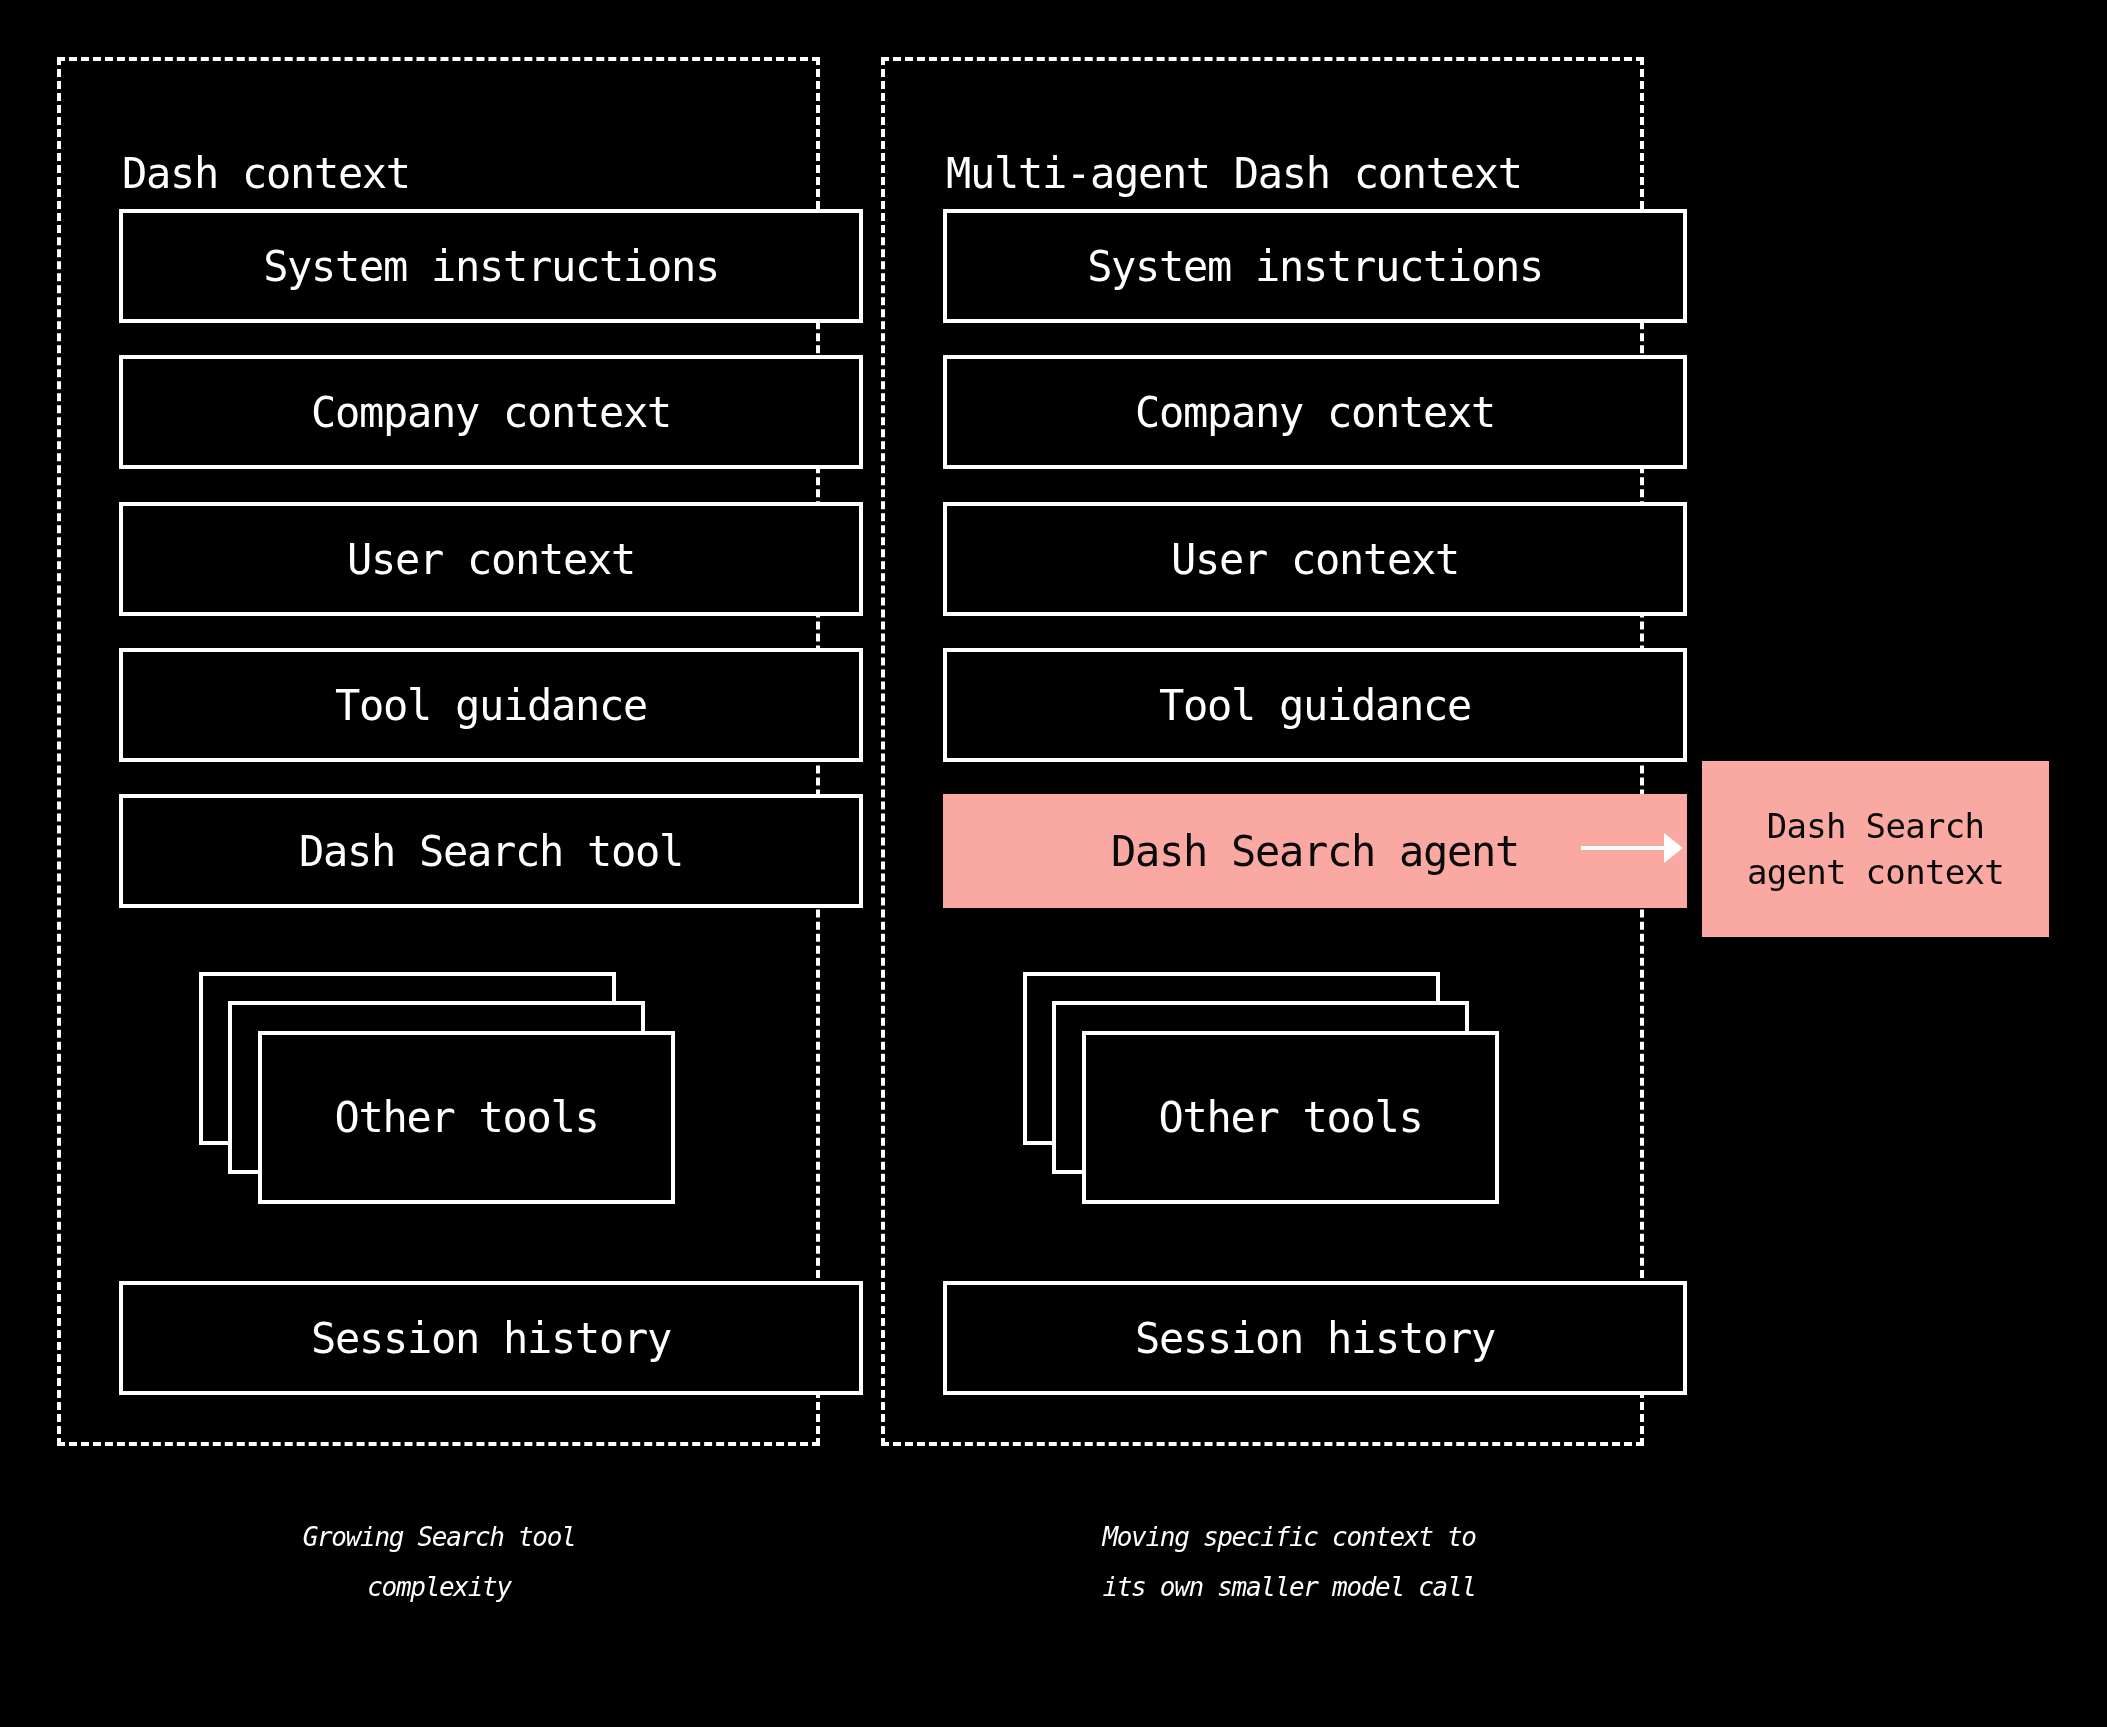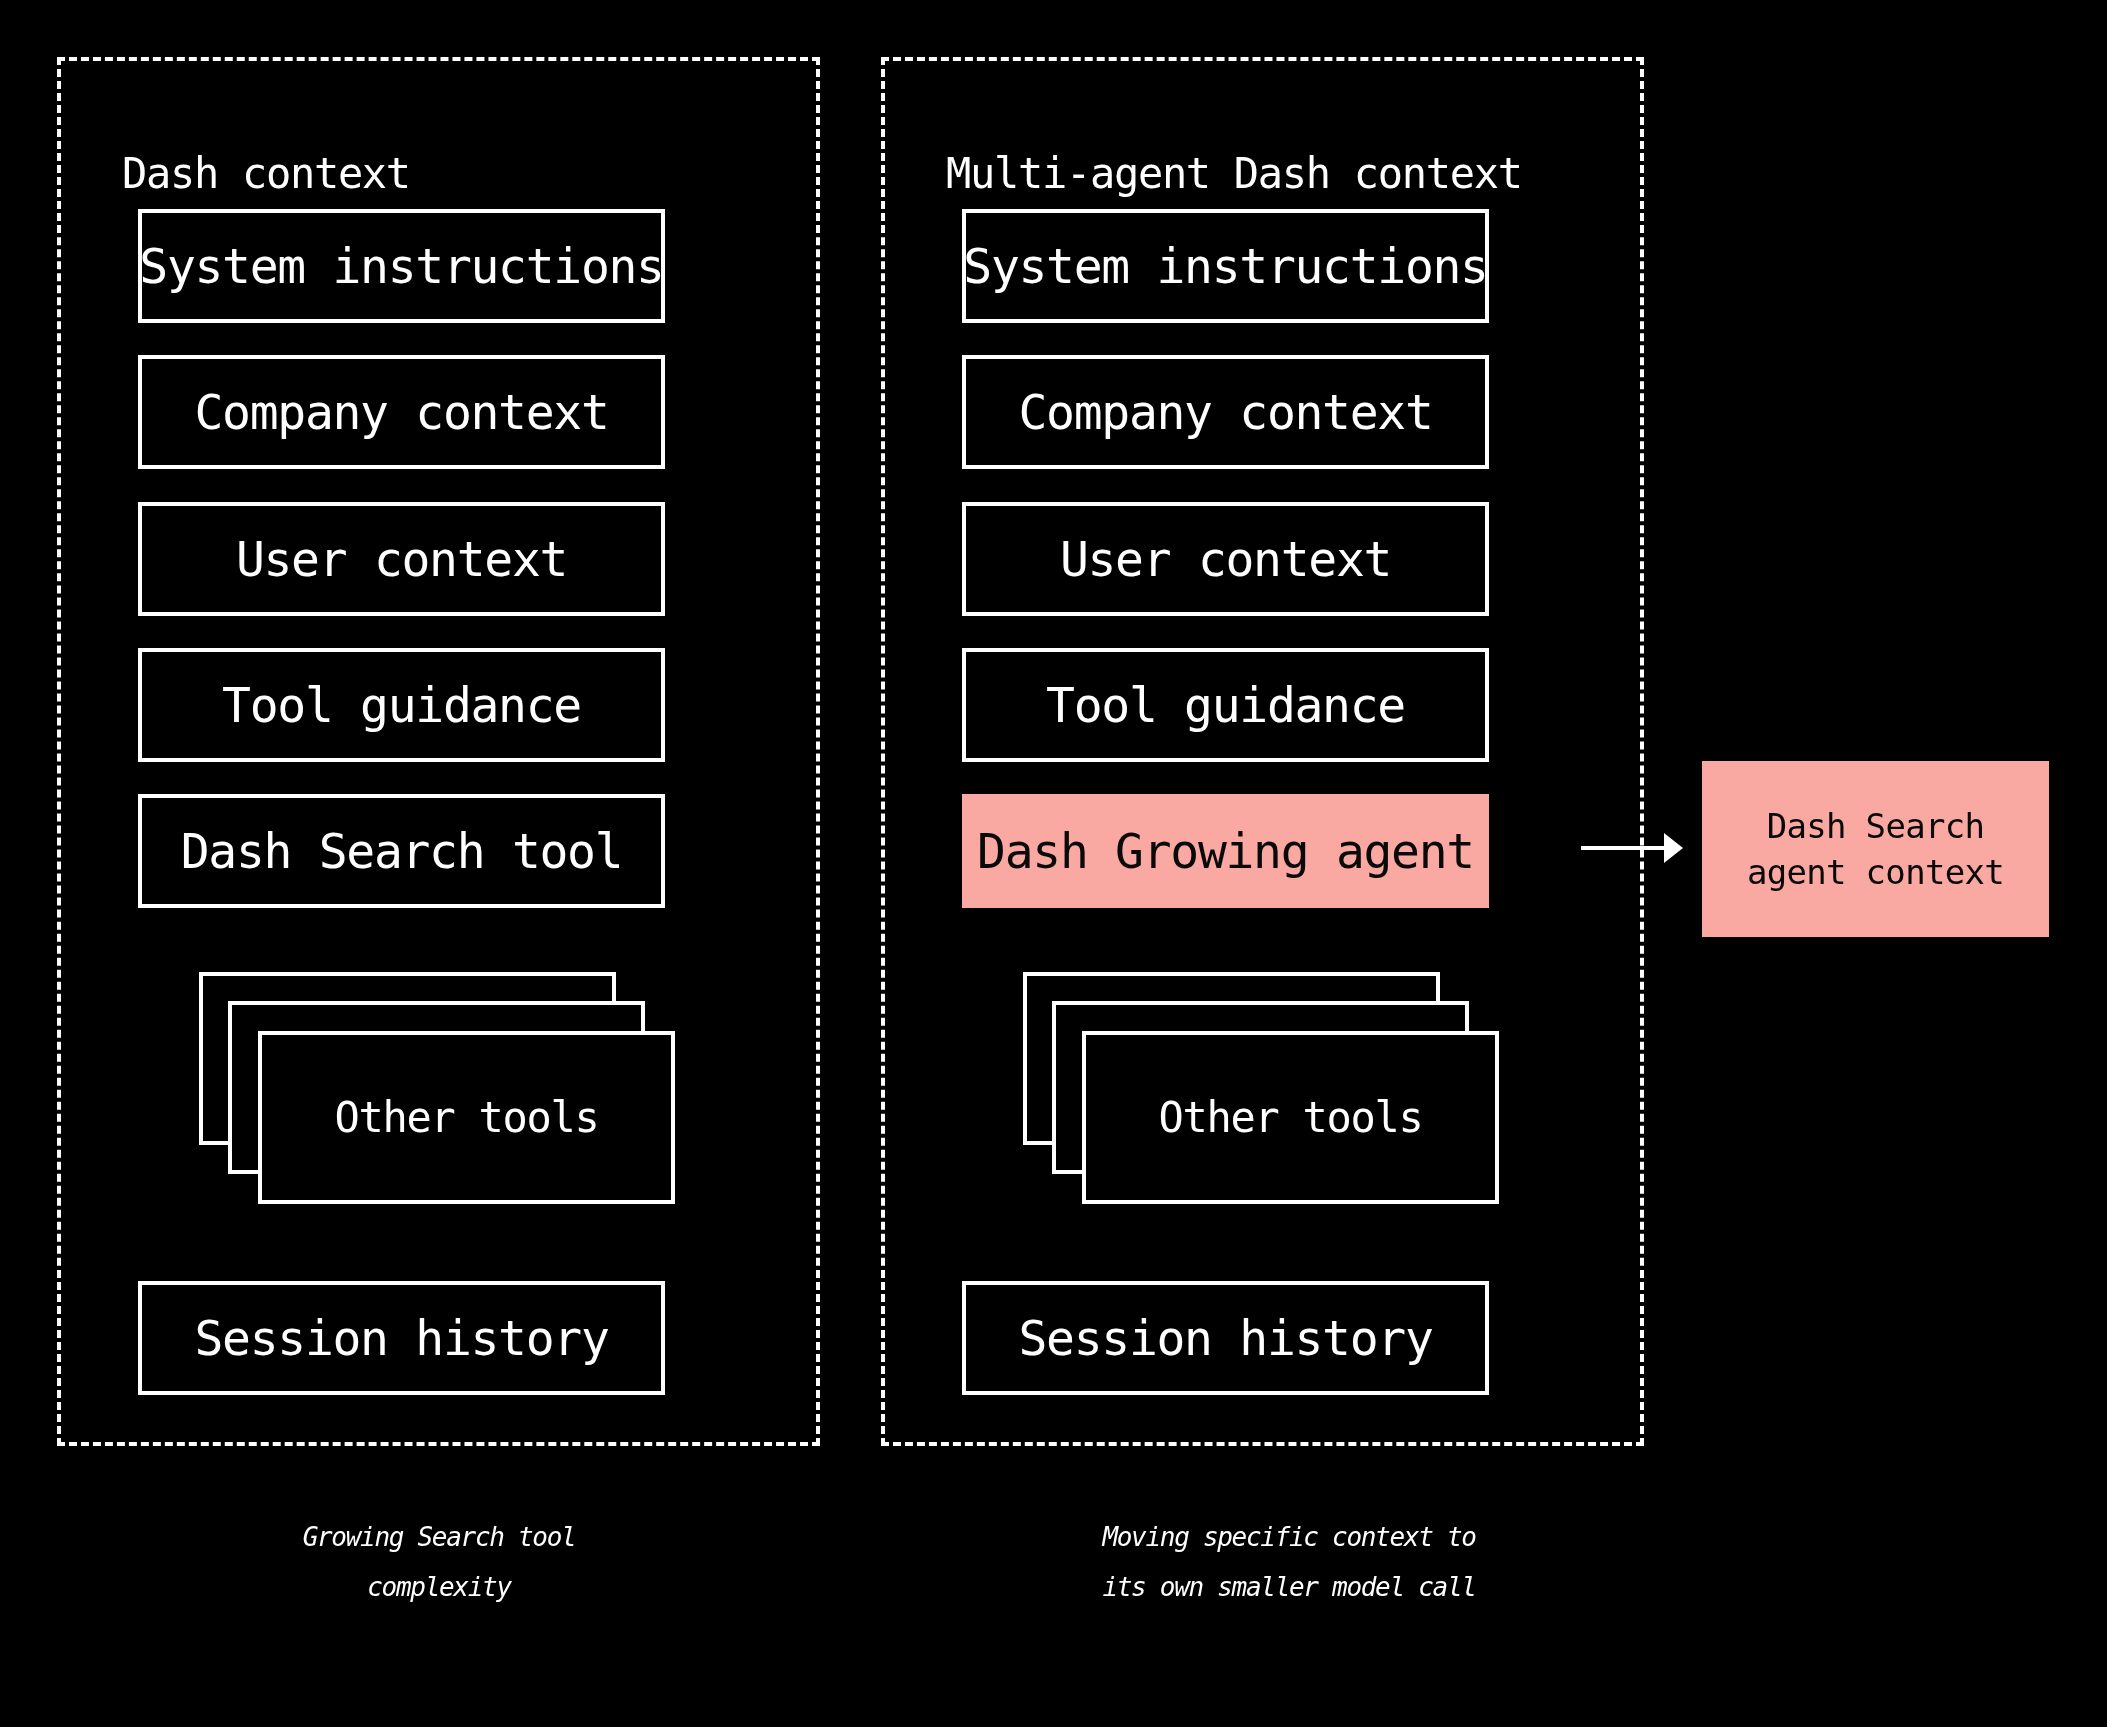--- a/index.html
+++ b/index.html
@@ -26,29 +26,29 @@
     position:absolute;
     left:61px;
     top:91px;
     font-size:42px;
     letter-spacing:-1.3px;
     white-space:nowrap;
     line-height:44px;
   }
   .ctx-box {
     position:absolute;
-    left:77px;
-    width:527px;
+    left:58px;
+    width:744px;
     height:114px;
     border:4.4px solid var(--foreground,#fff);
     background:var(--background,#000);
     display:flex;
     align-items:center;
     justify-content:center;
-    font-size:48px;
+    font-size:42px;
     letter-spacing:-1.3px;
     white-space:nowrap;
   }
   .slot1 { top:148px; }
   .slot2 { top:294px; }
   .slot3 { top:441px; }
   .slot4 { top:587px; }
   .slot5 { top:733px; }
   .agent-box {
     border:none;
@@ -149,21 +149,21 @@
     <div class="ctx-box session">Session history</div>
   </div>
 
   <div class="panel" id="right-panel">
     <div class="panel-title">Multi-agent Dash context</div>
 
     <div class="ctx-box slot1">System instructions</div>
     <div class="ctx-box slot2">Company context</div>
     <div class="ctx-box slot3">User context</div>
     <div class="ctx-box slot4">Tool guidance</div>
-    <div class="ctx-box slot5 agent-box">Dash Growing agent</div>
+    <div class="ctx-box slot5 agent-box">Dash Search agent</div>
 
     <div class="stack">
       <div class="card back"></div>
       <div class="card middle"></div>
       <div class="card front">Other tools</div>
     </div>
 
     <div class="ctx-box session">Session history</div>
   </div>
 

